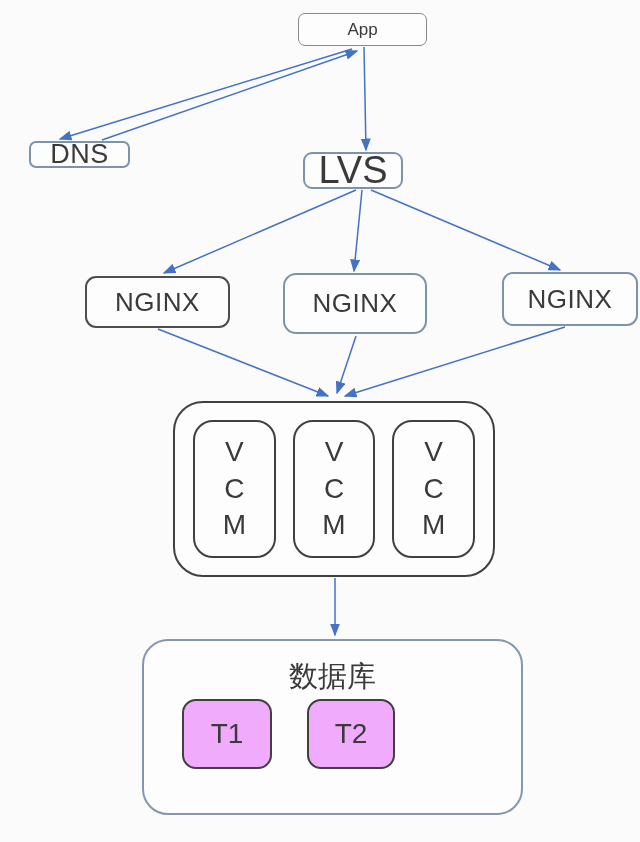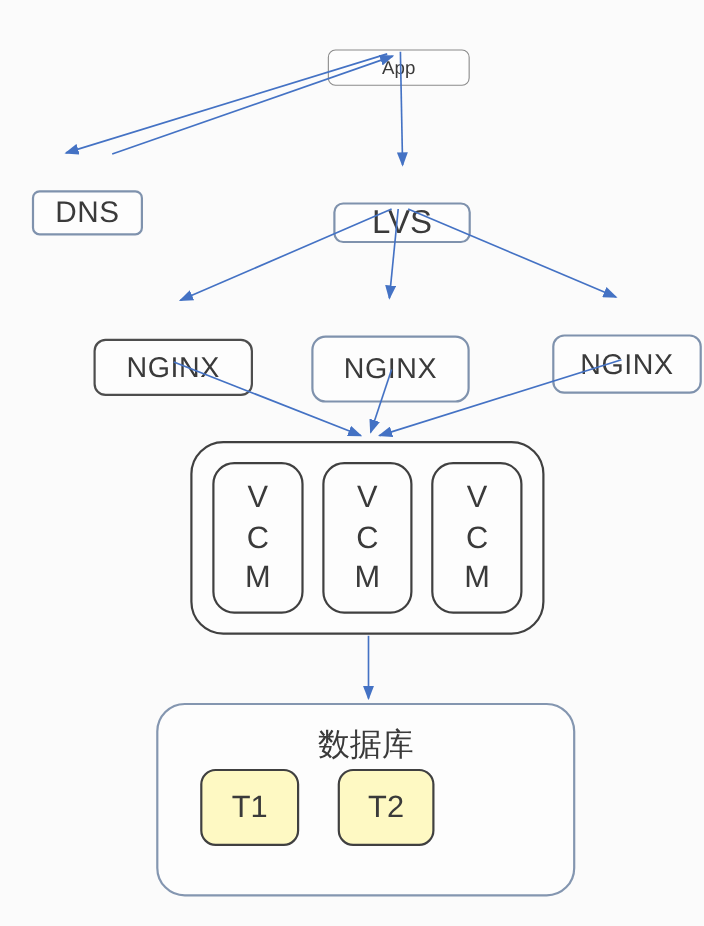--- a/index.html
+++ b/index.html
@@ -24,37 +24,36 @@
   }
   .node {
     position: absolute;
     box-sizing: border-box;
     background: #fdfdfd;
     display: flex;
     align-items: center;
     justify-content: center;
     color: #3a3a3a;
     z-index: 1;
-    margin-top: 32px;
   }
   
   .node-app {
     left: 298px; top: 13px; width: 129px; height: 33px;
     border: 1.5px solid #8a8a8a; border-radius: 7px;
     font-size: 17px;
   }
   .node-dns {
-    left: 29px; top: 141px; width: 101px; height: 41px;
+    left: 29px; top: 141px; width: 101px; height: 27px;
     border: 2px solid #7f92ad; border-radius: 7px;
     font-size: 27px; letter-spacing: 0.5px;
   }
   .node-lvs {
-    left: 303px; top: 152px; width: 125px; height: 37px;
+    left: 303px; top: 152px; width: 100px; height: 37px;
     border: 2px solid #7f92ad; border-radius: 9px;
-    font-size: 30px;
+    font-size: 38px;
   }
   
   .node-nginx { font-size: 26px; letter-spacing: 0.5px; }
   .node-nginx-1 {
     left: 85px; top: 276px; width: 145px; height: 52px;
     border: 2px solid #4d4d4d; border-radius: 11px;
   }
   .node-nginx-2 {
     left: 283px; top: 273px; width: 144px; height: 61px;
     border: 2px solid #7f92ad; border-radius: 13px;
@@ -106,21 +105,21 @@
     text-align: center;
     font-size: 29px;
     color: #3a3a3a;
   }
   .node-table {
     position: absolute;
     top: 58px;
     width: 90px; height: 70px;
     box-sizing: border-box;
     border: 2px solid #404040; border-radius: 14px;
-    background: #fef9c3;
+    background: #f0abfc;
     display: flex;
     align-items: center;
     justify-content: center;
     font-size: 28px;
     color: #3a3a3a;
   }
   .node-table-1 { left: 38px; }
   .node-table-2 { left: 163px; width: 88px; }
   .node-table-3 { left: 285px; }
 </style>

